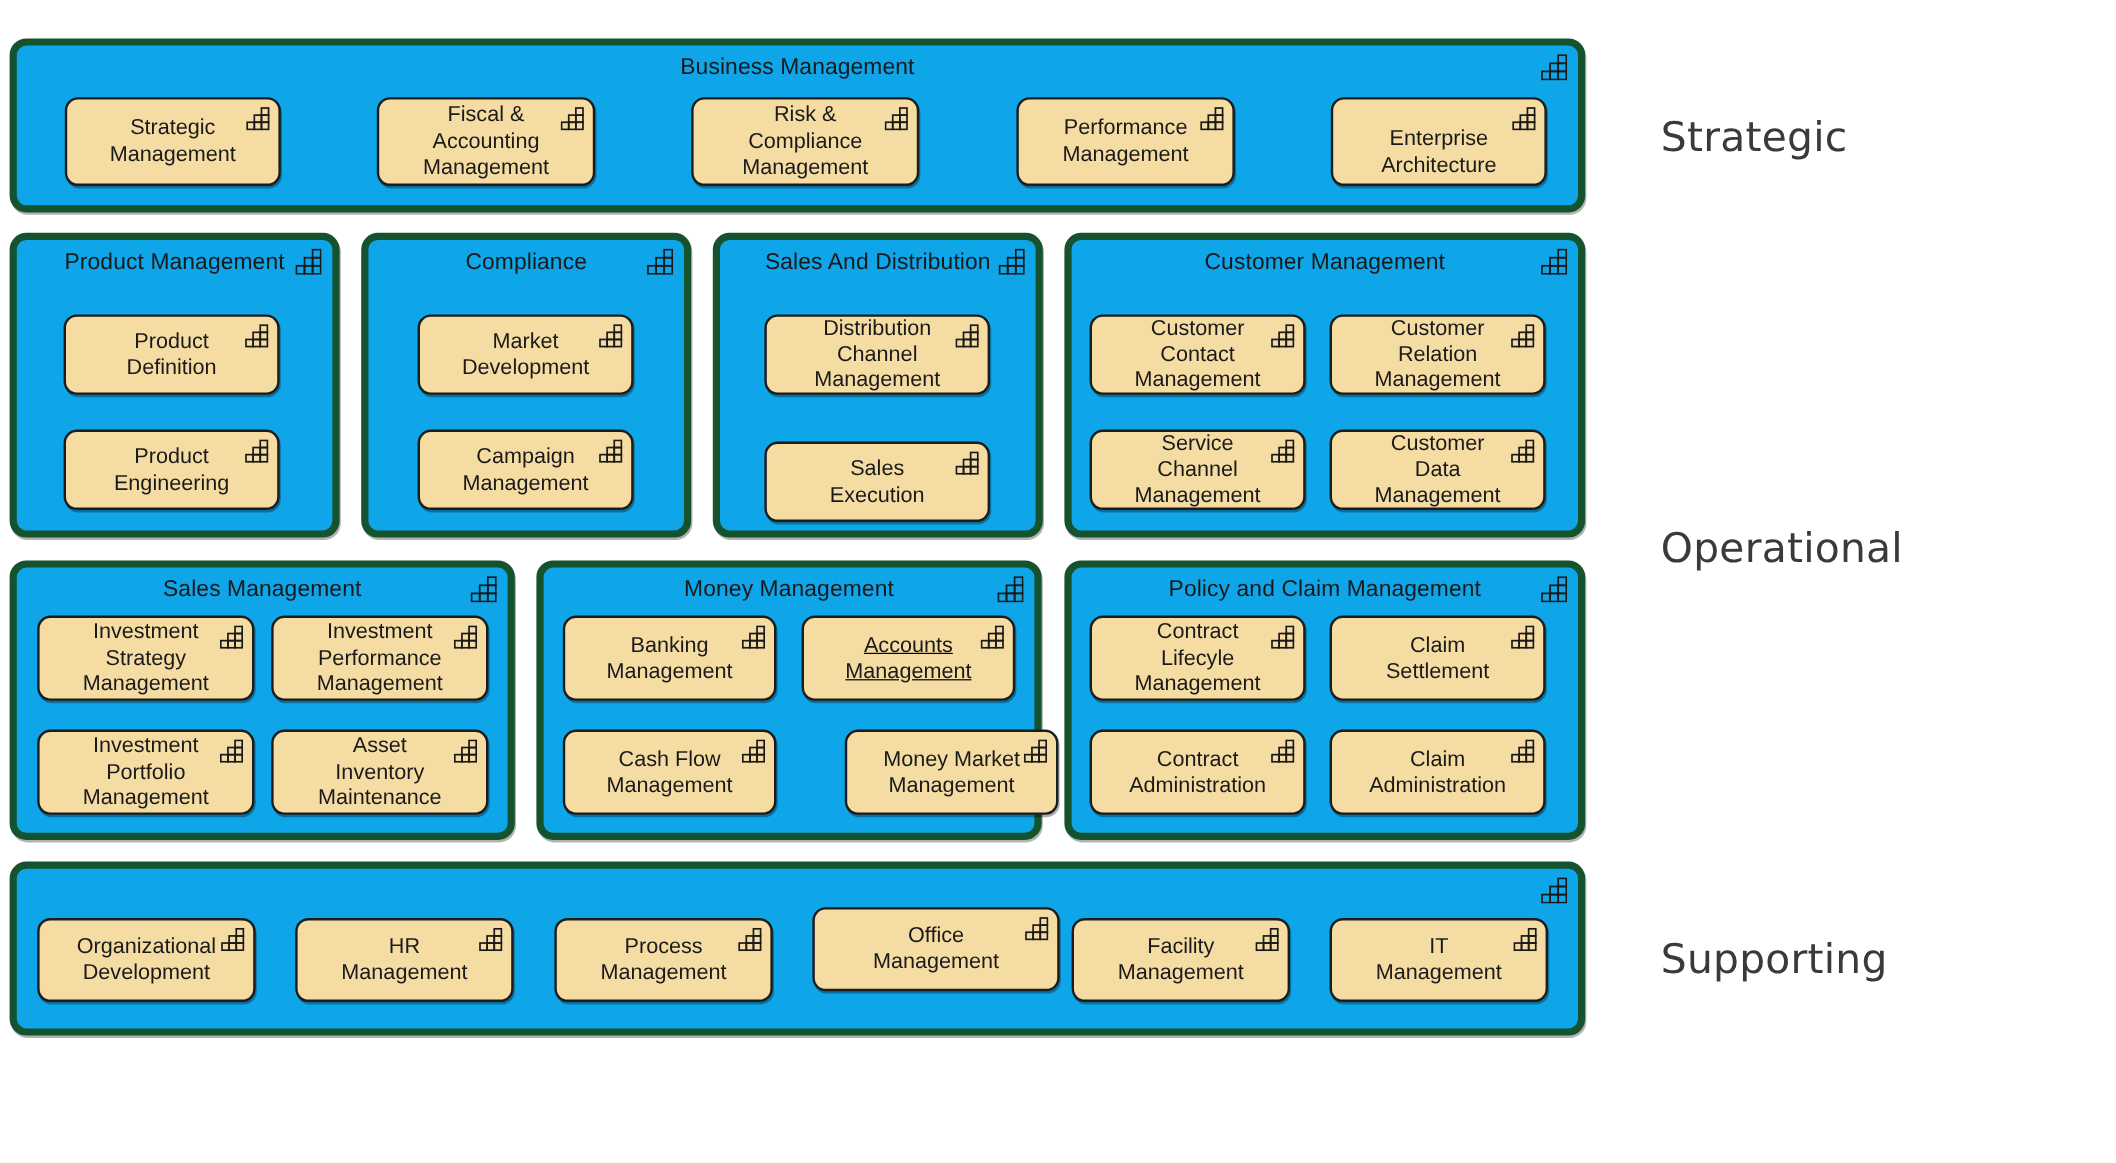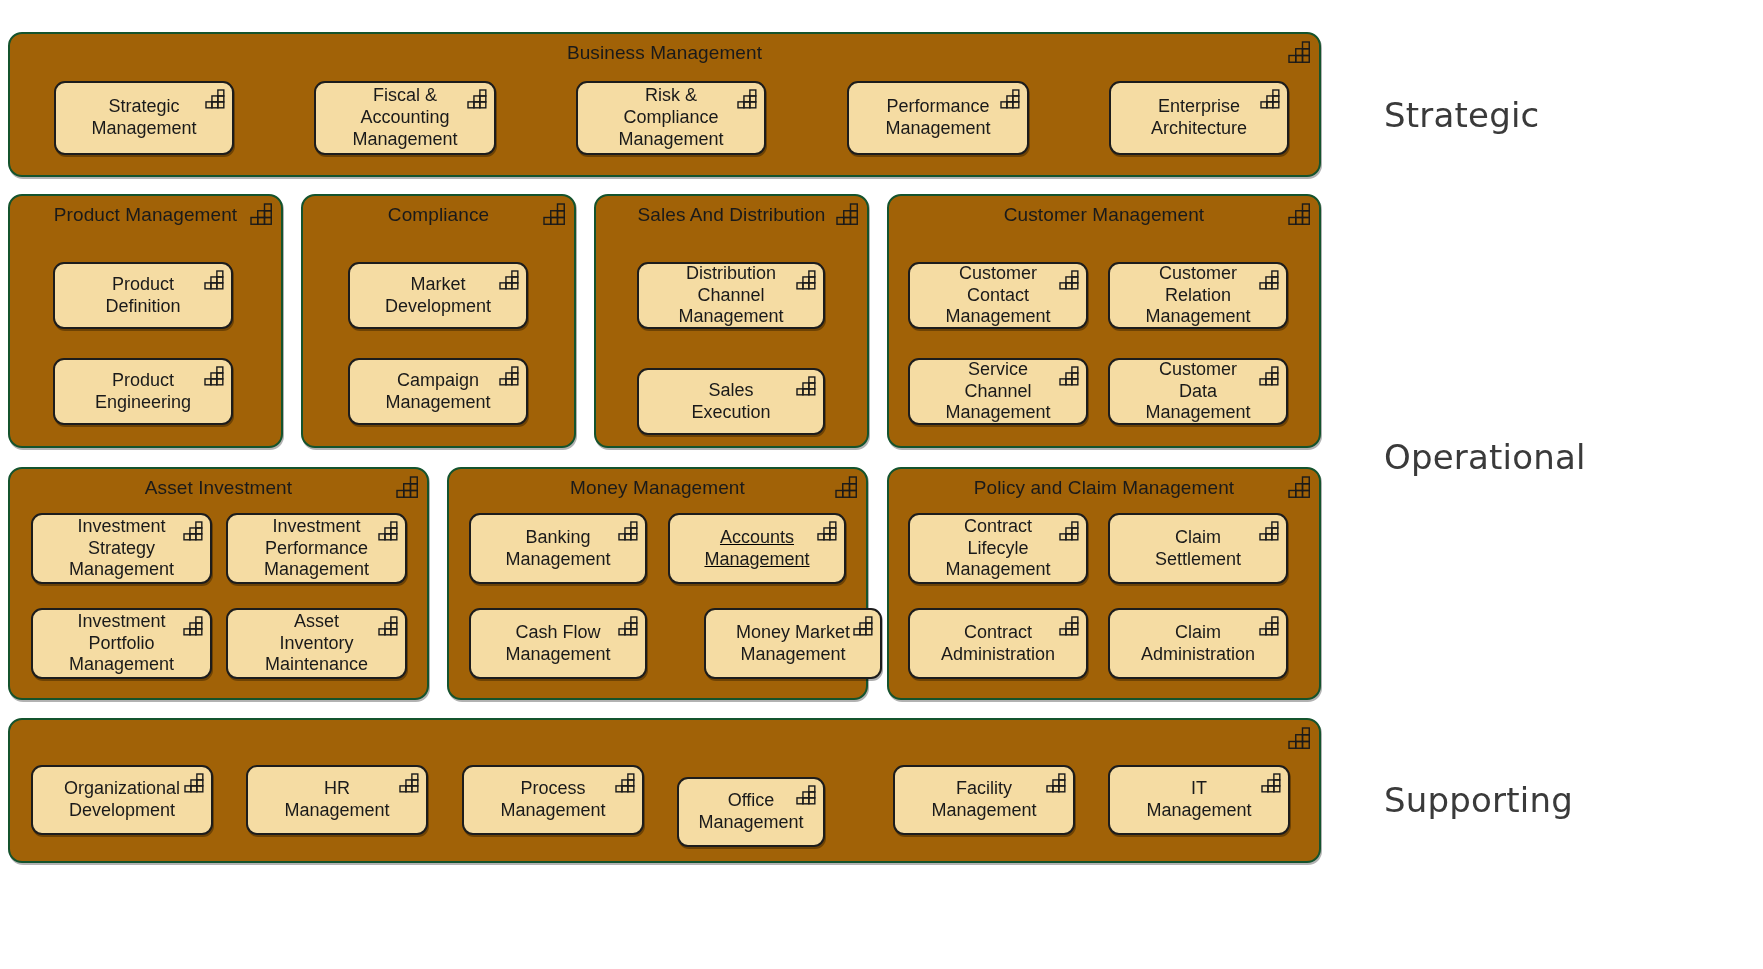--- a/index.html
+++ b/index.html
@@ -16,22 +16,22 @@
 
   #canvas {
     position: absolute;
     left: 0; top: 0;
     width: 1763px; height: 969px;
   }
 
   
   .container {
     position: absolute;
-    background: #a16207;
-    border: 2px solid #14532d;
+    background: #0ea5e9;
+    border: 6px solid #14532d;
     border-radius: 14px;
     box-shadow: 1px 2px 0 rgba(0,0,0,0.30);
   }
   .container > .ctitle {
     position: absolute;
     left: 0; right: 0;
     top: 8px;
     text-align: center;
     font-size: 19px;
     color: #1a1a1a;
@@ -156,21 +156,21 @@
         <svg class="icon-cap" width="19.8" height="19.8" viewBox="0 0 19.8 19.8">
           <rect x="1.00" y="12.88" width="5.94" height="5.94"></rect>
           <rect x="6.94" y="12.88" width="5.94" height="5.94"></rect>
           <rect x="12.88" y="12.88" width="5.94" height="5.94"></rect>
           <rect x="6.94" y="6.94" width="5.94" height="5.94"></rect>
           <rect x="12.88" y="6.94" width="5.94" height="5.94"></rect>
           <rect x="12.88" y="1.00" width="5.94" height="5.94"></rect>
         </svg>
       </div>
     </div>
-    <div class="cap" style="left: 1109px; top: 81px; width: 180px; height: 74px;">
+    <div class="cap" style="left: 1109px; top: 81px; width: 180px; height: 74px; align-items: flex-end;">
       <div class="captext">Enterprise
 Architecture</div>
       <div class="cicon">
         <svg class="icon-cap" width="19.8" height="19.8" viewBox="0 0 19.8 19.8">
           <rect x="1.00" y="12.88" width="5.94" height="5.94"></rect>
           <rect x="6.94" y="12.88" width="5.94" height="5.94"></rect>
           <rect x="12.88" y="12.88" width="5.94" height="5.94"></rect>
           <rect x="6.94" y="6.94" width="5.94" height="5.94"></rect>
           <rect x="12.88" y="6.94" width="5.94" height="5.94"></rect>
           <rect x="12.88" y="1.00" width="5.94" height="5.94"></rect>
@@ -368,21 +368,21 @@
           <rect x="1.00" y="12.88" width="5.94" height="5.94"></rect>
           <rect x="6.94" y="12.88" width="5.94" height="5.94"></rect>
           <rect x="12.88" y="12.88" width="5.94" height="5.94"></rect>
           <rect x="6.94" y="6.94" width="5.94" height="5.94"></rect>
           <rect x="12.88" y="6.94" width="5.94" height="5.94"></rect>
           <rect x="12.88" y="1.00" width="5.94" height="5.94"></rect>
         </svg>
       </div>
     </div>
     <div class="container" style="left: 8px; top: 467px; width: 421px; height: 233px;">
-      <div class="ctitle">Asset Investment</div>
+      <div class="ctitle">Sales Management</div>
       <div class="cicon">
         <svg class="icon-cap" width="22.3" height="22.3" viewBox="0 0 22.3 22.3">
           <rect x="1.00" y="14.50" width="6.75" height="6.75"></rect>
           <rect x="7.75" y="14.50" width="6.75" height="6.75"></rect>
           <rect x="14.50" y="14.50" width="6.75" height="6.75"></rect>
           <rect x="7.75" y="7.75" width="6.75" height="6.75"></rect>
           <rect x="14.50" y="7.75" width="6.75" height="6.75"></rect>
           <rect x="14.50" y="1.00" width="6.75" height="6.75"></rect>
         </svg>
       </div>
@@ -633,21 +633,21 @@
         <svg class="icon-cap" width="19.8" height="19.8" viewBox="0 0 19.8 19.8">
           <rect x="1.00" y="12.88" width="5.94" height="5.94"></rect>
           <rect x="6.94" y="12.88" width="5.94" height="5.94"></rect>
           <rect x="12.88" y="12.88" width="5.94" height="5.94"></rect>
           <rect x="6.94" y="6.94" width="5.94" height="5.94"></rect>
           <rect x="12.88" y="6.94" width="5.94" height="5.94"></rect>
           <rect x="12.88" y="1.00" width="5.94" height="5.94"></rect>
         </svg>
       </div>
     </div>
-    <div class="cap" style="left: 677px; top: 777px; width: 148px; height: 70px;">
+    <div class="cap" style="left: 677px; top: 756px; width: 206px; height: 70px;">
       <div class="captext">Office
 Management</div>
       <div class="cicon">
         <svg class="icon-cap" width="19.8" height="19.8" viewBox="0 0 19.8 19.8">
           <rect x="1.00" y="12.88" width="5.94" height="5.94"></rect>
           <rect x="6.94" y="12.88" width="5.94" height="5.94"></rect>
           <rect x="12.88" y="12.88" width="5.94" height="5.94"></rect>
           <rect x="6.94" y="6.94" width="5.94" height="5.94"></rect>
           <rect x="12.88" y="6.94" width="5.94" height="5.94"></rect>
           <rect x="12.88" y="1.00" width="5.94" height="5.94"></rect>

